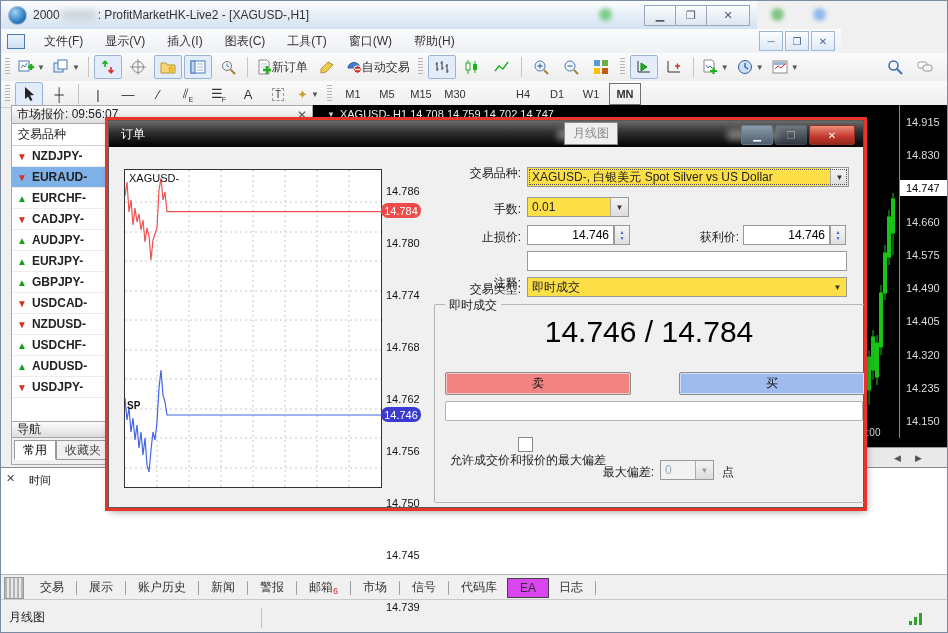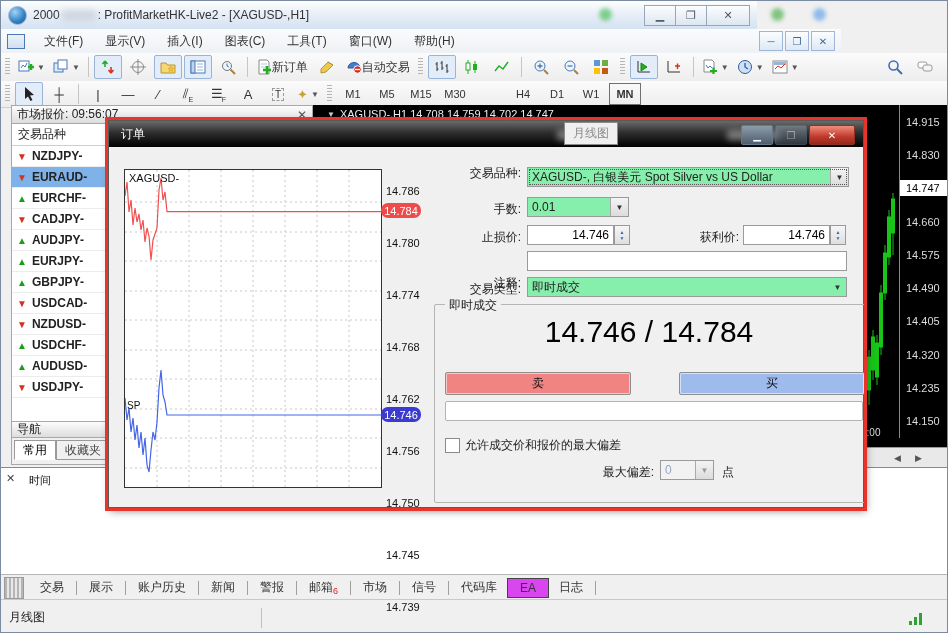--- a/index.html
+++ b/index.html
@@ -62,21 +62,21 @@
   .statusbar{left:0;top:598px;width:948px;height:35px;background:#f0f0f0;border-top:1px solid #c9c9c9;display:flex;align-items:center;}
   .stcell{height:20px;display:flex;align-items:center;padding:0 8px;border-right:1px solid #c0c0c0;color:#222;}
   
   .dialog{left:107px;top:119px;width:756px;height:388px;background:#f0f0f0;border:1px solid #5a5a5a;z-index:30;box-shadow:2px 3px 8px rgba(0,0,0,.45);box-sizing:border-box;}
   .dlgtitle{position:absolute;left:0;top:0;width:100%;height:26px;background:linear-gradient(#6a6a6a,#2e2e2e 45%,#000);display:flex;align-items:center;color:#fff;}
   .dlgbtn{width:30px;height:18px;border:1px solid #66788c;border-radius:2px;background:linear-gradient(#8d9cab,#4e5d6d);display:flex;align-items:center;justify-content:center;color:#fff;font-size:10px;margin-left:2px;}
   .dlgbtn.close{width:44px;background:linear-gradient(#ef8d7c,#c0392b 60%,#96261c);border-color:#8c2f24;}
   .redframe{left:104px;top:116px;width:756px;height:388px;border:3px solid #e8342b;z-index:40;pointer-events:none;}
   .tooltip{left:563px;top:121px;padding:2px 8px;background:#efefef;border:1px solid #8a8a8a;color:#8a8a8a;z-index:50;}
   .flabel{position:absolute;text-align:right;color:#222;}
-  .combo{position:absolute;height:20px;background:#86efac;border:1px solid #9a9a9a;box-sizing:border-box;display:flex;align-items:center;}
+  .combo{position:absolute;height:20px;background:#fde047;border:1px solid #9a9a9a;box-sizing:border-box;display:flex;align-items:center;}
   .combo .val{flex:1;padding:0 4px;white-space:nowrap;overflow:hidden;}
   .combo .drop{width:17px;height:100%;border-left:1px solid #aaa;background:linear-gradient(#f4f4f4,#dcdcdc);display:flex;align-items:center;justify-content:center;font-size:8px;color:#333;}
   .numin{position:absolute;height:20px;background:#fff;border:1px solid #9a9a9a;box-sizing:border-box;text-align:right;padding:0 4px;font:12px "Liberation Sans",sans-serif;}
   .spin{position:absolute;width:16px;height:20px;border:1px solid #9a9a9a;background:linear-gradient(#f6f6f6,#dfdfdf);box-sizing:border-box;display:flex;flex-direction:column;align-items:center;justify-content:center;font-size:5px;color:#36c;line-height:6px;}
   .groupbox{position:absolute;border:1px solid #b5b5b5;border-radius:2px;}
   .grouplegend{position:absolute;top:-8px;left:10px;background:#f0f0f0;padding:0 4px;color:#222;}
   .bigbtn{position:absolute;height:21px;border:1px solid #8e8e8e;border-radius:2px;display:flex;align-items:center;justify-content:center;color:#111;box-shadow:inset 0 0 0 1px rgba(255,255,255,.55);}
   .tickaxis{position:absolute;left:274px;top:64px;width:44px;height:298px;display:flex;flex-direction:column;gap:40px;}
   .tickaxis div{flex:1;display:flex;align-items:center;padding-left:3px;font-size:11px;color:#111;}
   .pricebox{position:absolute;width:40px;height:15px;color:#fff;font-size:11px;display:flex;align-items:center;justify-content:center;border-radius:7px;}
@@ -571,21 +571,21 @@
           <line x1="96" y1="0" x2="96" y2="317"></line>
             <line x1="128" y1="0" x2="128" y2="317"></line>
           <line x1="160" y1="0" x2="160" y2="317"></line>
             <line x1="192" y1="0" x2="192" y2="317"></line>
           <line x1="224" y1="0" x2="224" y2="317"></line>
         </g>
         <path d="M0 26 L2 12 L4 42 L6 30 L8 55 L10 38 L12 52 L14 44 L16 60 L18 50 L20 72 L22 58 L24 66 L26 90 L28 70 L30 64 L32 58 L34 20 L36 8 L38 30 L40 22 L42 41.7 L256 41.7" fill="none" stroke="#f05050" stroke-width="1.2"></path>
         <path d="M0 228 L2 250 L4 238 L6 262 L8 248 L10 270 L12 255 L14 278 L16 262 L18 285 L20 268 L22 295 L24 302 L26 280 L28 262 L30 270 L32 252 L34 218 L36 200 L38 225 L40 232 L42 245 L256 245" fill="none" stroke="#4466e8" stroke-width="1.2"></path>
       </svg>
       <span style="position:absolute;left:4px;top:2px;font-size:11px;color:#111;">XAGUSD-</span>
-      <span style="position:absolute;left:2px;top:230px;font-size:10px;color:#111;">SP</span>
+      <span style="position:absolute;left:2px;top:230px;font-size:10px;color:#111;font-weight:bold;">SP</span>
     </div>
     <div class="tickaxis">
       <div>14.786</div>
       <div>14.780</div>
       <div>14.774</div>
       <div>14.768</div>
       <div>14.762</div>
       <div>14.756</div>
       <div>14.750</div>
       <div>14.745</div>
@@ -630,21 +630,21 @@
       <span class="drop" style="border-left:none;background:none;">▼</span>
     </div>
 
     <div class="groupbox" style="left:325px;top:183px;width:430px;height:197px;">
       <span class="grouplegend">即时成交</span>
     </div>
     <div class="abs" style="left:325px;top:194px;width:430px;text-align:center;font-size:30px;color:#000;">14.746 / 14.784</div>
     <div class="bigbtn" style="left:336px;top:251px;width:184px;background:#f28383;">卖</div>
     <div class="bigbtn" style="left:570px;top:251px;width:184px;background:#9fbbee;">买</div>
     <div class="abs" style="left:336px;top:280px;width:418px;height:20px;background:#fff;border:1px solid #b3b3b3;border-radius:2px;box-sizing:border-box;"></div>
-    <div class="abs" style="left:336px;top:316px;display:flex;align-items:center;">
+    <div class="abs" style="left:336px;top:316px;display:flex;align-items:center;flex-direction:column;">
       <span class="chk"></span>
       <span style="margin-left:5px;">允许成交价和报价的最大偏差</span>
     </div>
     <div class="flabel" style="left:430px;top:343px;width:115px;">最大偏差:</div>
     <div class="combo" style="left:551px;top:339px;width:54px;background:#f2f2f2;">
       <span class="val" style="color:#97a7c0;">0</span>
       <span class="drop" style="color:#9a9a9a;">▼</span>
     </div>
     <div class="abs" style="left:613px;top:343px;">点</div>
   </div>

